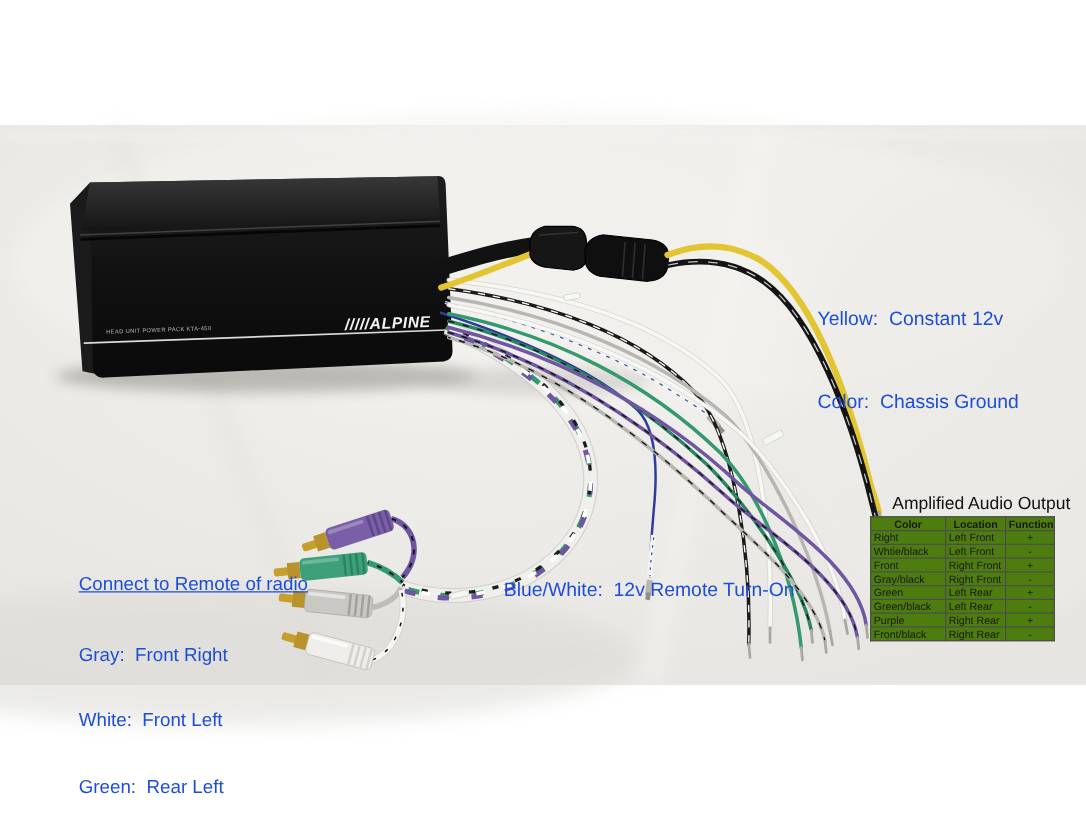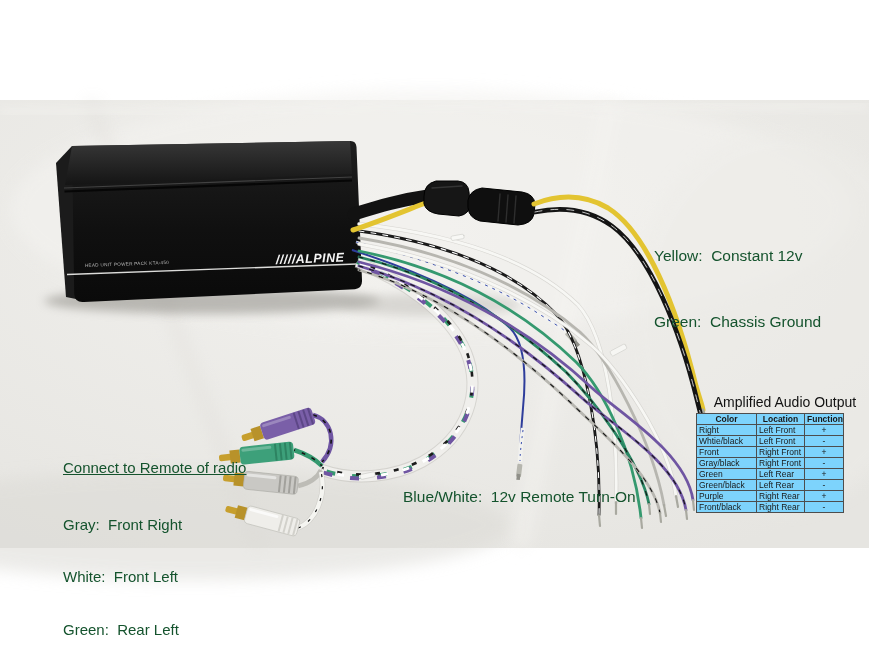--- a/index.html
+++ b/index.html
@@ -3,31 +3,31 @@
 <meta charset="utf-8">
 <style>
   html,body{margin:0;padding:0;background:#ffffff;}
   .page{
     position:relative;width:869px;height:652px;overflow:hidden;
     background:#ffffff;
     font-family:"Liberation Sans", sans-serif;
   }
   .page svg{position:absolute;left:0;top:0;}
   .note{
-    position:absolute;color:#14532d;white-space:pre;
+    position:absolute;color:#1d4ed8;white-space:pre;
     font-family:"Liberation Sans", sans-serif;
   }
   .power-note{left:654px;top:201px;font-size:15.5px;line-height:22px;}
   .preouts-note{left:63px;top:424px;font-size:15px;line-height:17.5px;}
   .preouts-title{text-decoration:underline;margin-bottom:4px;}
-  .remote-note{left:403px;top:488px;font-size:15.5px;}
+  .remote-note{left:403px;top:464px;font-size:15.5px;}
   .output-panel{position:absolute;left:696px;top:394px;width:178px;color:#111;}
   .output-title{font-size:14px;text-align:center;margin-bottom:3px;white-space:nowrap;
     font-family:"Liberation Sans", sans-serif;}
-  table.output{border-collapse:collapse;width:147px;table-layout:fixed;background:#7dd3fc;}
+  table.output{border-collapse:collapse;width:147px;table-layout:fixed;background:#4d7c0f;}
   table.output th, table.output td{
     border:1px solid #4d4d4d;font-size:8.5px;height:10px;line-height:10px;
     padding:0 2px;overflow:hidden;white-space:nowrap;color:#181818;
     font-family:"Liberation Sans", sans-serif;text-align:left;
   }
   table.output th{font-weight:bold;text-align:center;}
   table.output td.fn{text-align:center;}
   col.c1{width:60px;} col.c2{width:48px;} col.c3{width:39px;}
 </style>
 </head>
@@ -220,21 +220,21 @@
       <path d="M534,204 C560,194 584,194 608,208 C646,232 676,304 696,386 C700,400 702,404 703,410" stroke="#e3c431" stroke-width="5"></path>
       <line x1="703" y1="410" x2="706" y2="422" stroke="#a8a89d" stroke-width="3"></line>
       <path d="M535,212 C564,206 590,210 612,226 C650,254 680,330 697,400 C702,420 706,436 710,448" stroke="#141414" stroke-width="4.6"></path>
       <path d="M535,212 C564,206 590,210 612,226 C650,254 680,330 697,400 C702,420 706,436 710,448" stroke="#ffffff" stroke-width="1" stroke-dasharray="7 9" opacity="0.75"></path>
       <line x1="710" y1="448" x2="712" y2="458" stroke="#a8a89d" stroke-width="2.6"></line>
     </g>
   </svg>
 
   <div class="note power-note">
     <div>Yellow:  Constant 12v</div>
-    <div>Green:  Chassis Ground</div>
+    <div>Color:  Chassis Ground</div>
   </div>
 
   <div class="note preouts-note">
     <div class="preouts-title">Connect to Remote of radio</div>
     <div>Gray:  Front Right</div>
     <div>White:  Front Left</div>
     <div>Green:  Rear Left</div>
     
   </div>
 

